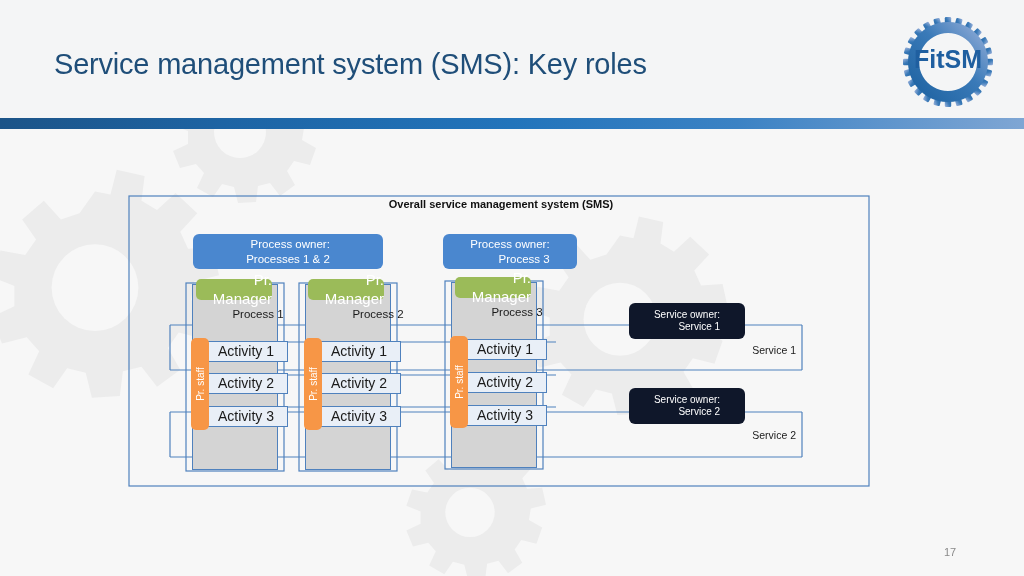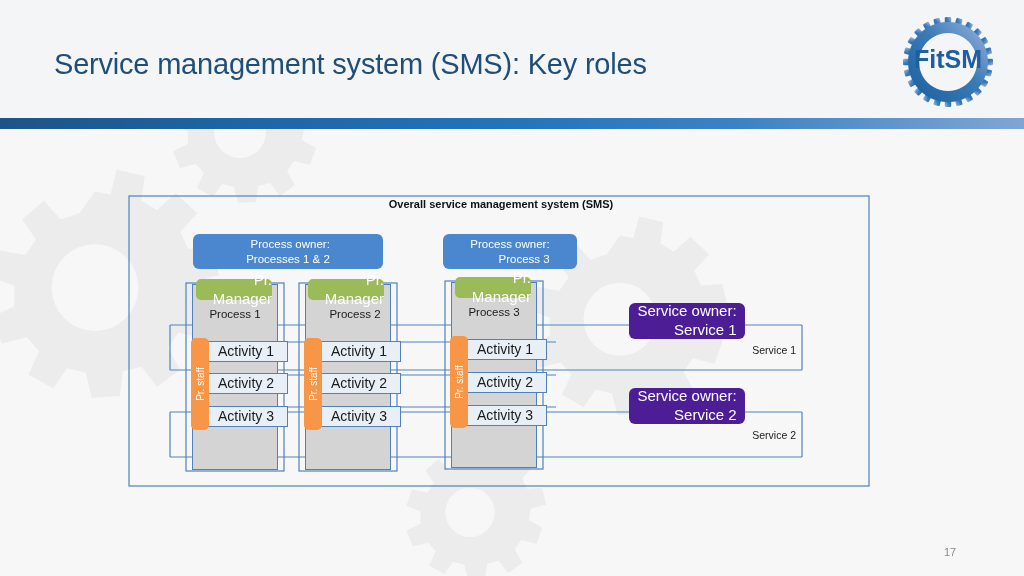--- a/index.html
+++ b/index.html
@@ -113,20 +113,21 @@
     background: #d4d4d4;
     border: 1px solid #4f81bd;
     z-index: 4;
   }
   .proc-label {
     position: absolute;
     font-size: 11.5px;
     color: #1a1a1a;
     z-index: 6;
     text-align: center;
+    margin-left: 23px;
   }
   .activity-box {
     background: #e9eff7;
     border: 1px solid #4f81bd;
     font-size: 14px;
     color: #1a1a1a;
     z-index: 6;
   }
   .staff-bar {
     background: #f79646;
@@ -137,24 +138,24 @@
   .staff-bar span {
     position: absolute;
     left: 50%;
     top: 50%;
     transform: translate(-50%, -50%) rotate(-90deg);
     white-space: nowrap;
     color: #ffffff;
     font-size: 10px;
   }
   .svc-owner-box {
-    background: #4c1d95;
+    background: #0f172a;
     border-radius: 6px;
     color: #ffffff;
-    font-size: 15px;
+    font-size: 10px;
     z-index: 8;
   }
   .svc-label {
     position: absolute;
     font-size: 10.5px;
     color: #1a1a1a;
     z-index: 6;
     text-align: right;
   }
 

